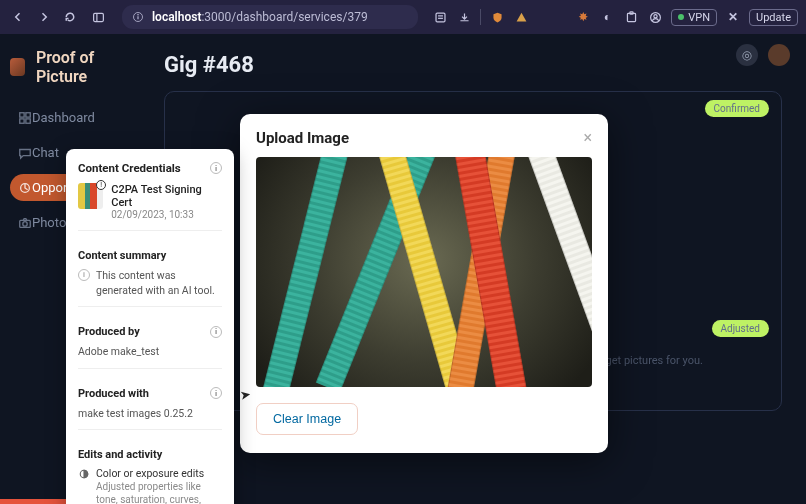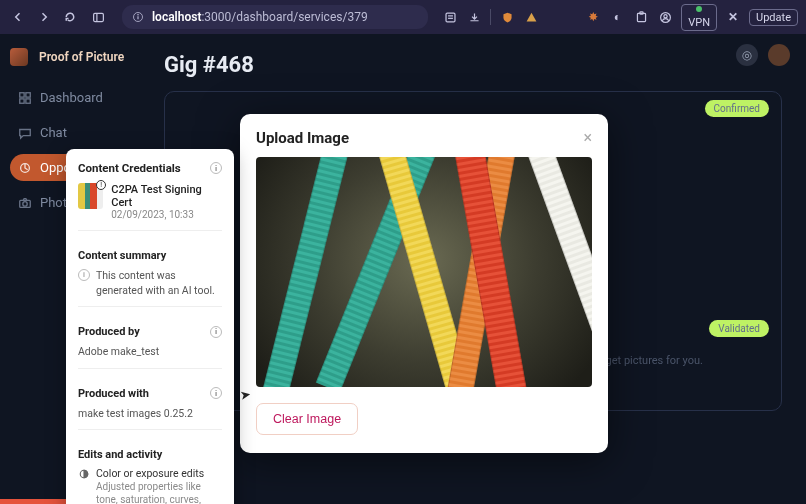--- a/index.html
+++ b/index.html
@@ -5,28 +5,28 @@
   * { box-sizing: border-box; margin: 0; padding: 0; }
   html, body { width: 806px; height: 504px; overflow: hidden; font-family: -apple-system, BlinkMacSystemFont, "Segoe UI", Roboto, Arial, sans-serif; background:#0a0f1c; }
   
   .browser-bar { height: 34px; background:#24223f; display:flex; align-items:center; padding:0 8px; gap:8px; color:#c5c5e0; font-size:12px; }
   .nav-group { display:flex; align-items:center; gap:6px; }
   .nav-btn { width:20px; height:20px; display:flex; align-items:center; justify-content:center; color:#c5c5e0; cursor:pointer; }
   .url-wrap { flex:1; display:flex; align-items:center; gap:6px; background:#2e2c4d; height:24px; border-radius:11px; padding:0 8px; margin:0 6px; }
   .url-host { font-weight:600; color:#fff; }
   .url-path { color:#bdbdd6; }
   .right-icons { display:flex; align-items:center; gap:8px; }
-  .pill { border:1px solid #6b6b8c; border-radius:4px; padding:1px 6px; font-size:11px; color:#d5d5ea; display:flex; align-items:center; gap:4px;flex-direction:column;}
+  .pill { border:1px solid #6b6b8c; border-radius:4px; padding:1px 6px; font-size:11px; color:#d5d5ea; display:flex; align-items:center; gap:4px;}
   .ico { width:16px; height:16px; display:inline-flex; align-items:center; justify-content:center; }
   
   .app { position:relative; display:flex; height:calc(504px - 34px); background:#0f1522; color:#c9cfdd; }
   .sidebar { width:140px; padding:14px 10px; display:flex; flex-direction:column; gap:8px; font-size:13px; }
-  .brand { display:flex; align-items:center; gap:11px; color:#f0d6c0; font-weight:600; font-size:12px; margin-bottom:10px; }
+  .brand { display:flex; align-items:center; gap:11px; color:#f0d6c0; font-weight:600; font-size:16px; margin-bottom:10px; }
   .brand-logo { width:18px; height:18px; border-radius:4px; background:linear-gradient(135deg,#b85c3b,#6b3822); }
-  .nav-item { display:flex; align-items:center; gap:8px; padding:6px 8px; border-radius:14px; color:#7f8aa0; cursor:pointer; }
+  .nav-item { display:flex; align-items:center; gap:0; padding:6px 8px; border-radius:14px; color:#7f8aa0; cursor:pointer; }
   .nav-item.active { background:#c2582e; color:#fff; }
   .nav-icon { width:14px; height:14px; opacity:.8; }
   .main { flex:1; padding:18px 24px; position:relative; }
   .page-title { font-size:22px; font-weight:700; color:#e7ebf3; margin-bottom:14px; }
   .top-right-icons { position:absolute; top:10px; right:16px; display:flex; gap:10px; }
   .avatar { width:22px; height:22px; border-radius:50%; background:#5a3b2b; }
   .round-ic { width:22px; height:22px; border-radius:50%; background:#2a3040; display:flex; align-items:center; justify-content:center; color:#9aa3b5; font-size:12px;}
   .card-outline { border:1px solid #273049; border-radius:10px; height:320px; position:relative; }
   .status-badge { position:absolute; right:12px; background:#bef264; color:#62708b; font-size:10px; padding:3px 9px; border-radius:10px; }
   .status-badge.top { top:8px; }
@@ -58,21 +58,21 @@
   .img-box { width:100%; height:230px; border-radius:4px; overflow:hidden; position:relative; background:radial-gradient(ellipse 60% 80% at 50% 45%, #6a6a52 0%, #3d3d30 55%, #1e1e18 100%); }
   .ribbon { position:absolute; top:-20px; bottom:-20px; width:26px; transform-origin:top center; border-left:1px solid rgba(0,0,0,.15); border-right:1px solid rgba(0,0,0,.15);}
   .r-teal1 { left:70px; transform:rotate(14deg); background:repeating-linear-gradient(0deg,#2e9e8a,#2e9e8a 3px,#3bb39e 3px,#3bb39e 6px);}
   .r-yellow { left:118px; transform:rotate(-16deg); background:repeating-linear-gradient(0deg,#e8c93a,#e8c93a 3px,#f2d858 3px,#f2d858 6px); z-index:3;}
   .r-teal2 { left:160px; transform:rotate(22deg); background:repeating-linear-gradient(0deg,#2e9e8a,#2e9e8a 3px,#3bb39e 3px,#3bb39e 6px); z-index:2;}
   .r-red   { left:196px; transform:rotate(-10deg); background:repeating-linear-gradient(0deg,#d43b24,#d43b24 3px,#e65138 3px,#e65138 6px); z-index:4; width:30px;}
   .r-orange{ left:236px; transform:rotate(10deg); background:repeating-linear-gradient(0deg,#e07a2e,#e07a2e 3px,#eb8c43 3px,#eb8c43 6px); z-index:3;}
   .r-white { left:266px; transform:rotate(-20deg); background:repeating-linear-gradient(0deg,#e9e9e2,#e9e9e2 3px,#f5f5ef 3px,#f5f5ef 6px); z-index:2;}
   .modal-actions { display:flex; gap:14px; margin-top:16px; }
   .btn { font-size:12.5px; font-weight:500; padding:8px 16px; border-radius:7px; border:1px solid transparent; cursor:pointer; background:#fff;}
-  .btn-clear { color:#be185d; border-color:#f1cfc4; }
+  .btn-clear { color:#0369a1; border-color:#f1cfc4; }
   .btn-submit { color:#2e9e5e; border-color:#cde9d7; }
   .cursor-ptr { position:absolute; left:240px; top:353px; z-index:30; color:#222; font-size:13px; transform:rotate(-10deg);}
 </style>
 </head>
 <body>
 
 <div class="browser-bar">
   <div class="nav-group">
     <div class="nav-btn">
         <svg viewBox="0 0 16 16" width="12" height="12" fill="none" stroke="currentColor" stroke-width="2">
@@ -196,21 +196,21 @@
   </div>
 
   <div class="main">
     <div class="top-right-icons">
       <div class="round-ic">◎</div>
       <div class="avatar"></div>
     </div>
     <div class="page-title">Gig #468</div>
     <div class="card-outline">
       <div class="status-badge top">Confirmed</div>
-      <div class="status-badge mid">Validated</div>
+      <div class="status-badge mid">Adjusted</div>
       <div class="hint-text">can get pictures for you.</div>
     </div>
   </div>
 
   <div class="modal">
     <div class="modal-head">
       <div class="modal-title">Upload Image</div>
       <div class="close-x">×</div>
     </div>
     <div class="img-box">

